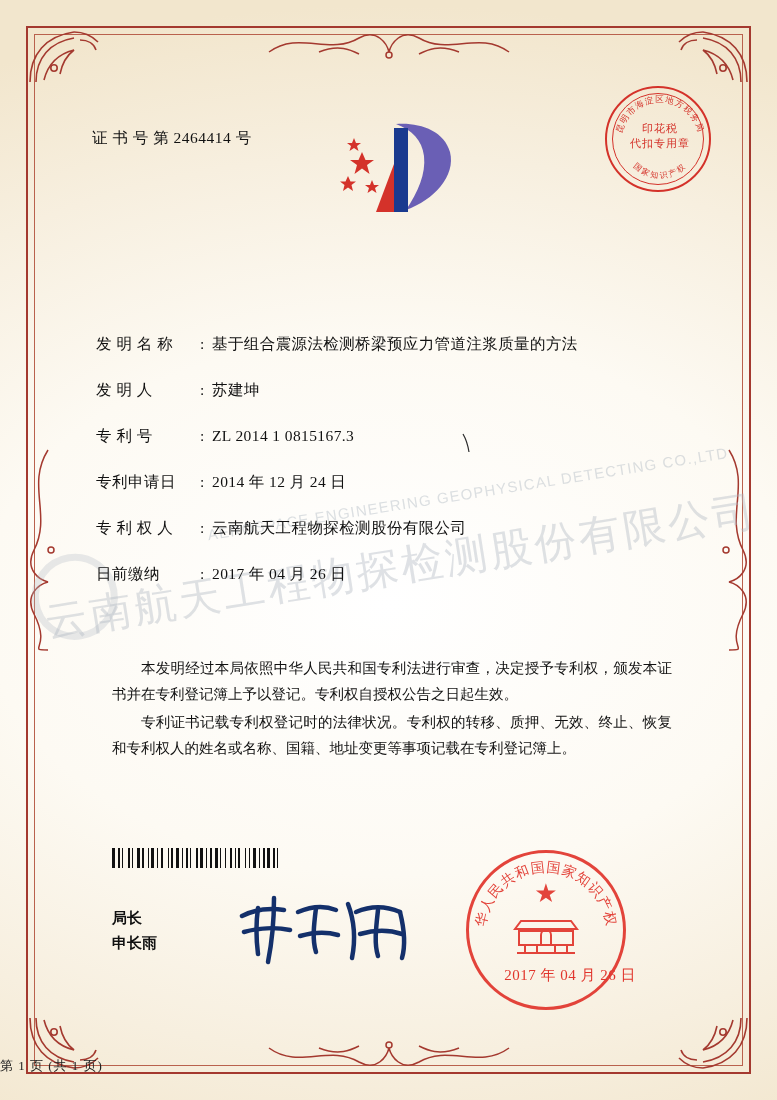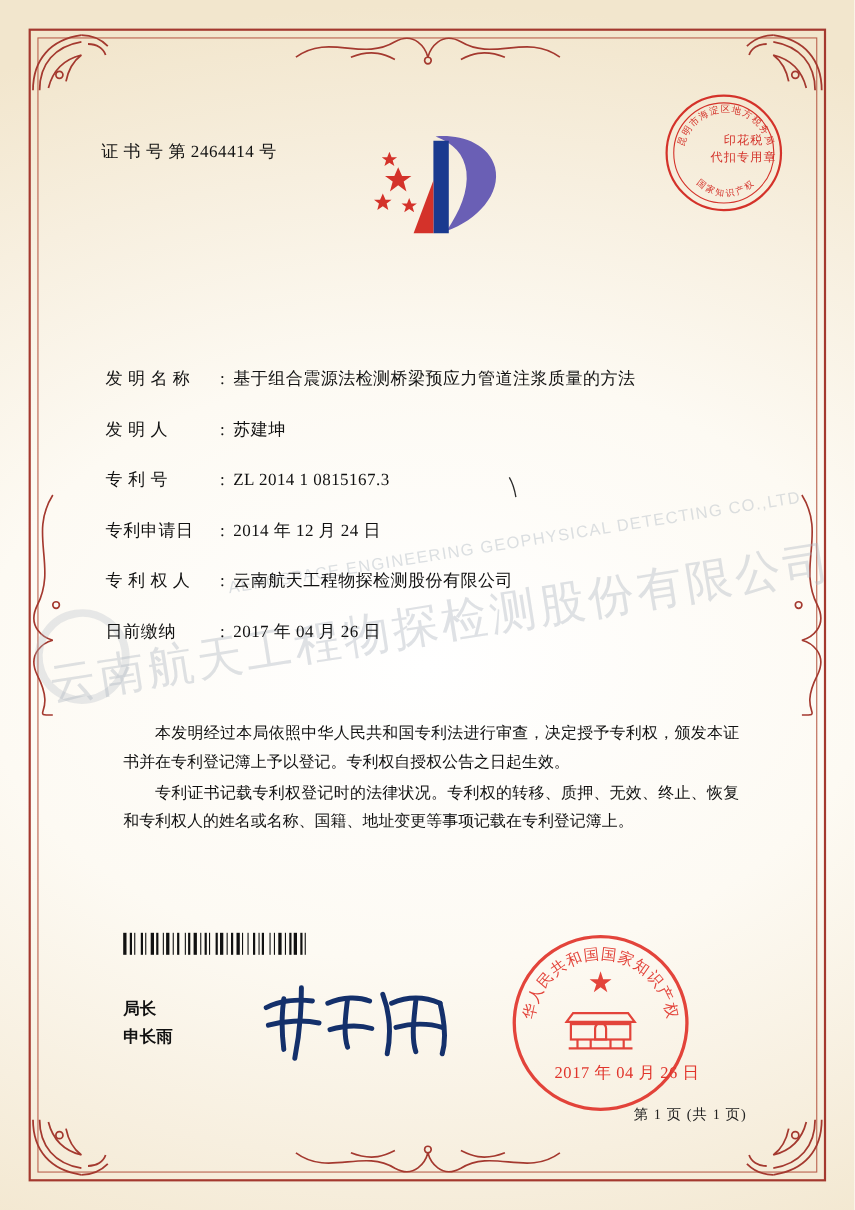--- a/index.html
+++ b/index.html
@@ -164,21 +164,20 @@
   }
   .seal-tr .core {
     position: absolute;
     left: 0;
     top: 33px;
     width: 106px;
     text-align: center;
     font-size: 11px;
     line-height: 15px;
     letter-spacing: 1px;
-    padding-left: 16px;
   }
 
   
   .fields {
     position: absolute;
     left: 96px;
     top: 334px;
     width: 600px;
   }
   .field-row {
@@ -210,21 +209,20 @@
     top: 655px;
     width: 560px;
     font-size: 14.5px;
     line-height: 26px;
     color: #111;
     text-align: justify;
   }
   .body-text p {
     margin: 0 0 2px 0;
     text-indent: 2em;
-    font-family: Liberation Mono, monospace;
   }
 
   
   .barcode {
     position: absolute;
     left: 112px;
     top: 848px;
     width: 196px;
     height: 20px;
     display: flex;
@@ -300,23 +298,23 @@
     text-align: center;
     font-size: 15px;
     color: #e1352c;
     letter-spacing: 0.5px;
   }
 
   
   .footer {
     position: absolute;
     left: 0;
-    top: 1004px;
+    top: 1057px;
     width: 679px;
-    text-align: right;
+    text-align: left;
     font-size: 13px;
     color: #222;
     letter-spacing: 1px;
   }
 
   .ink-mark {
     position: absolute;
     left: 460px;
     top: 432px;
     width: 14px;

